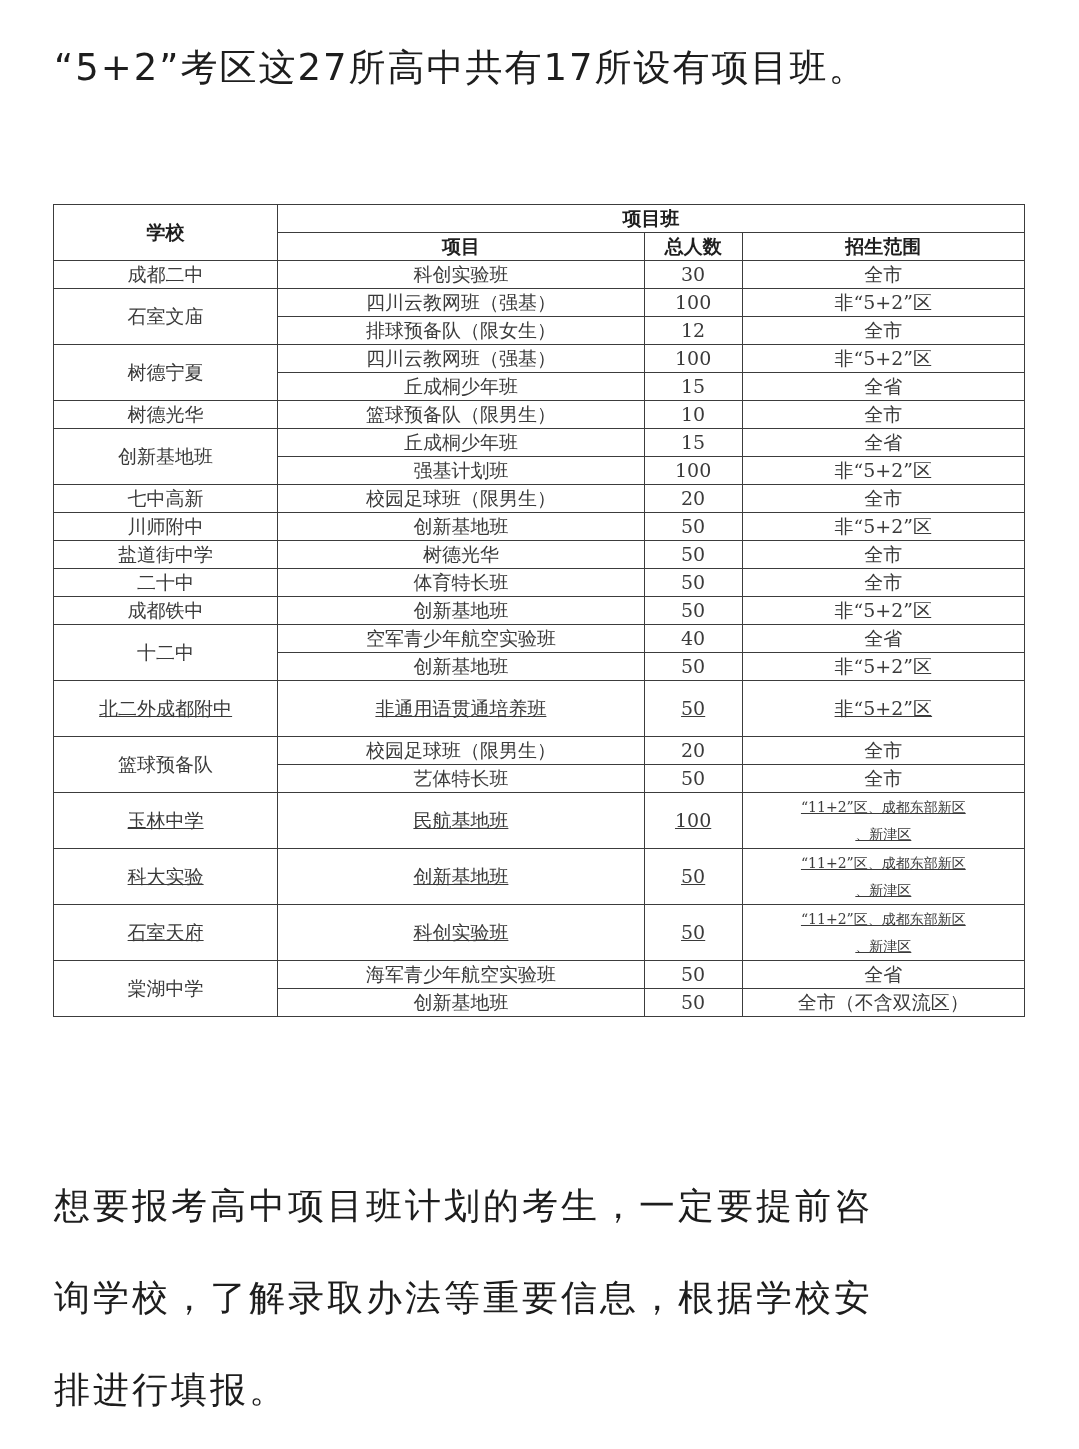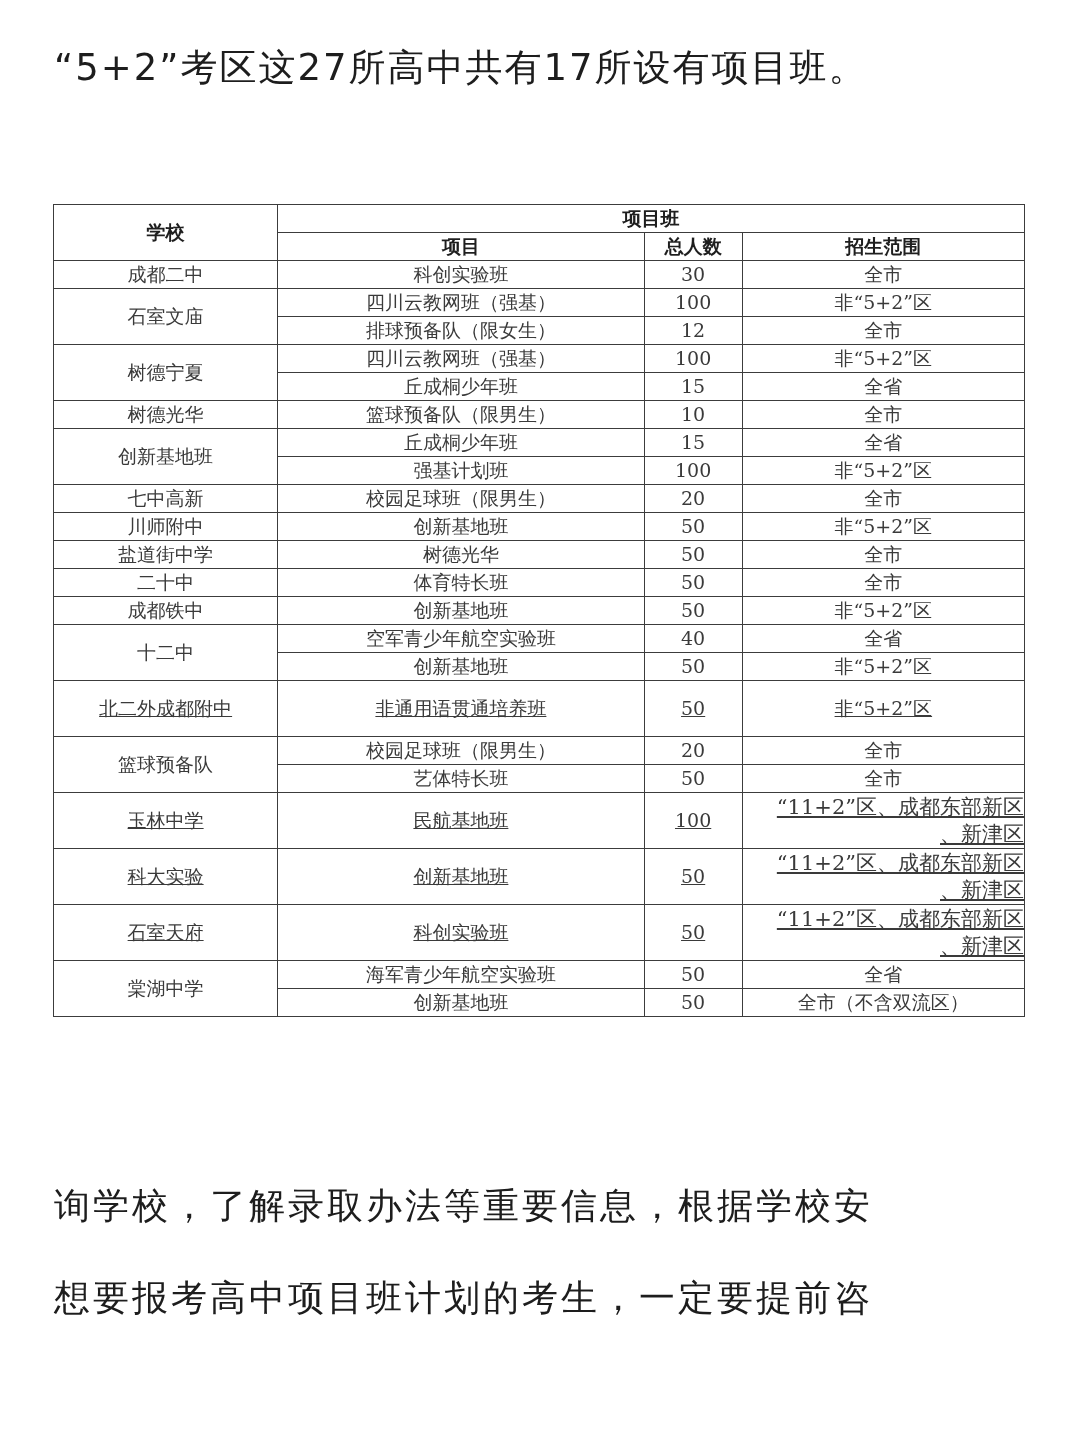--- a/index.html
+++ b/index.html
@@ -12,21 +12,21 @@
           font-family: "DejaVu Serif", "Liberation Serif", serif; color: #3a3a3a; }
   td, th { border: 1.5px solid #3c3c3c; text-align: center; vertical-align: middle;
            font-size: 19px; padding: 0; line-height: 27px; overflow: hidden; }
   th { font-weight: bold; color: #1e1e1e; font-size: 19px; height: 27px; }
   td { height: 27px; }
   .col-school { width: 224px; }
   .col-proj { width: 366px; }
   .col-count { width: 98px; }
   .col-range { width: 282px; }
   td.tall { height: 55px; text-decoration: underline; }
-  td.range-2line { line-height: 27px; font-size: 21px; text-align: right; }
+  td.range-2line { line-height: 27px; font-size: 14px; }
   .paragraph { position: absolute; left: 54px; top: 1160px; width: 980px;
                font-size: 36px; letter-spacing: 3px; line-height: 92px; color: #1d1d1d; }
   .paragraph div { white-space: nowrap; }
 </style>
 </head>
 <body>
 
 <div class="heading">“5+2”考区这27所高中共有17所设有项目班。</div>
 
 <div class="table-wrap">
@@ -188,15 +188,16 @@
         <tr>
           <td>创新基地班</td>
           <td>50</td>
           <td>全市（不含双流区）</td>
         </tr>
       </tbody>
   </table>
 </div>
 
 <div class="paragraph">
+  <div>想要报考高中项目班计划的考生，一定要提前咨</div>
   <div>询学校，了解录取办法等重要信息，根据学校安</div>
-  <div>想要报考高中项目班计划的考生，一定要提前咨</div>
+  <div>排进行填报。</div>
 </div>
 
 </body></html>

